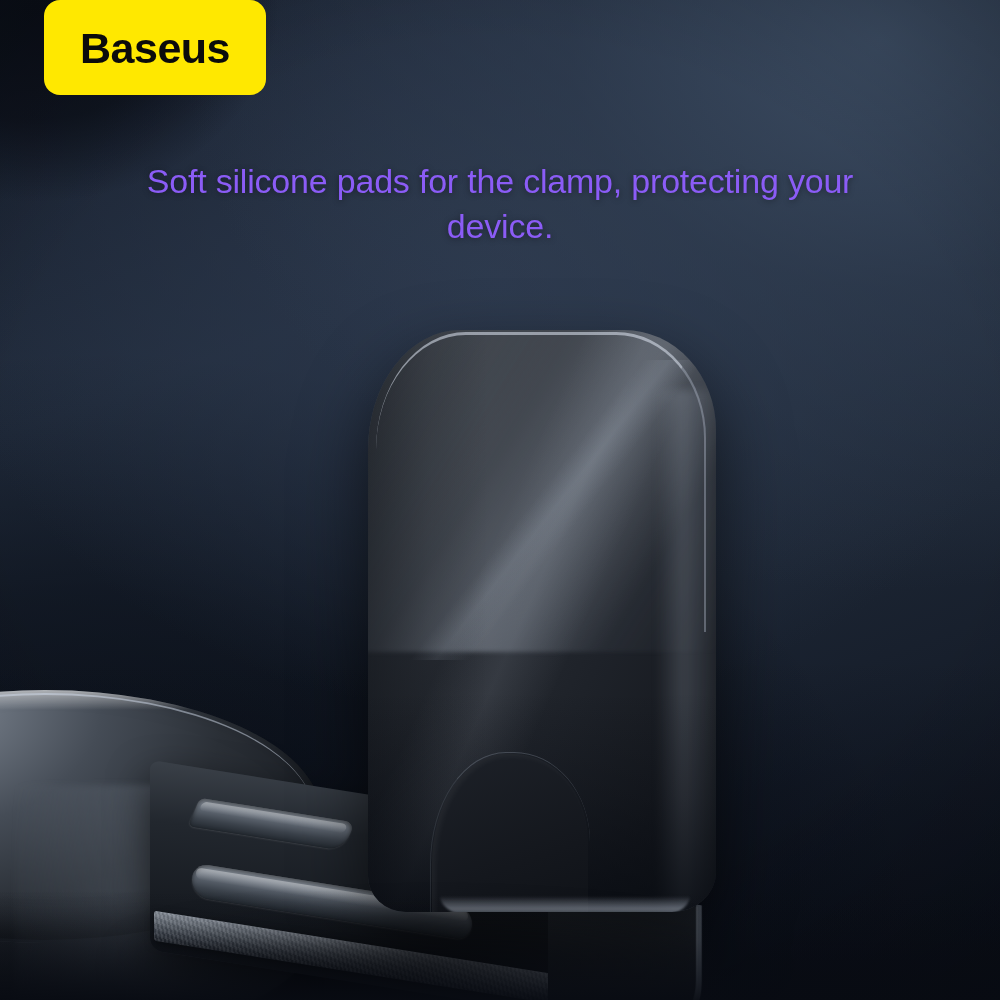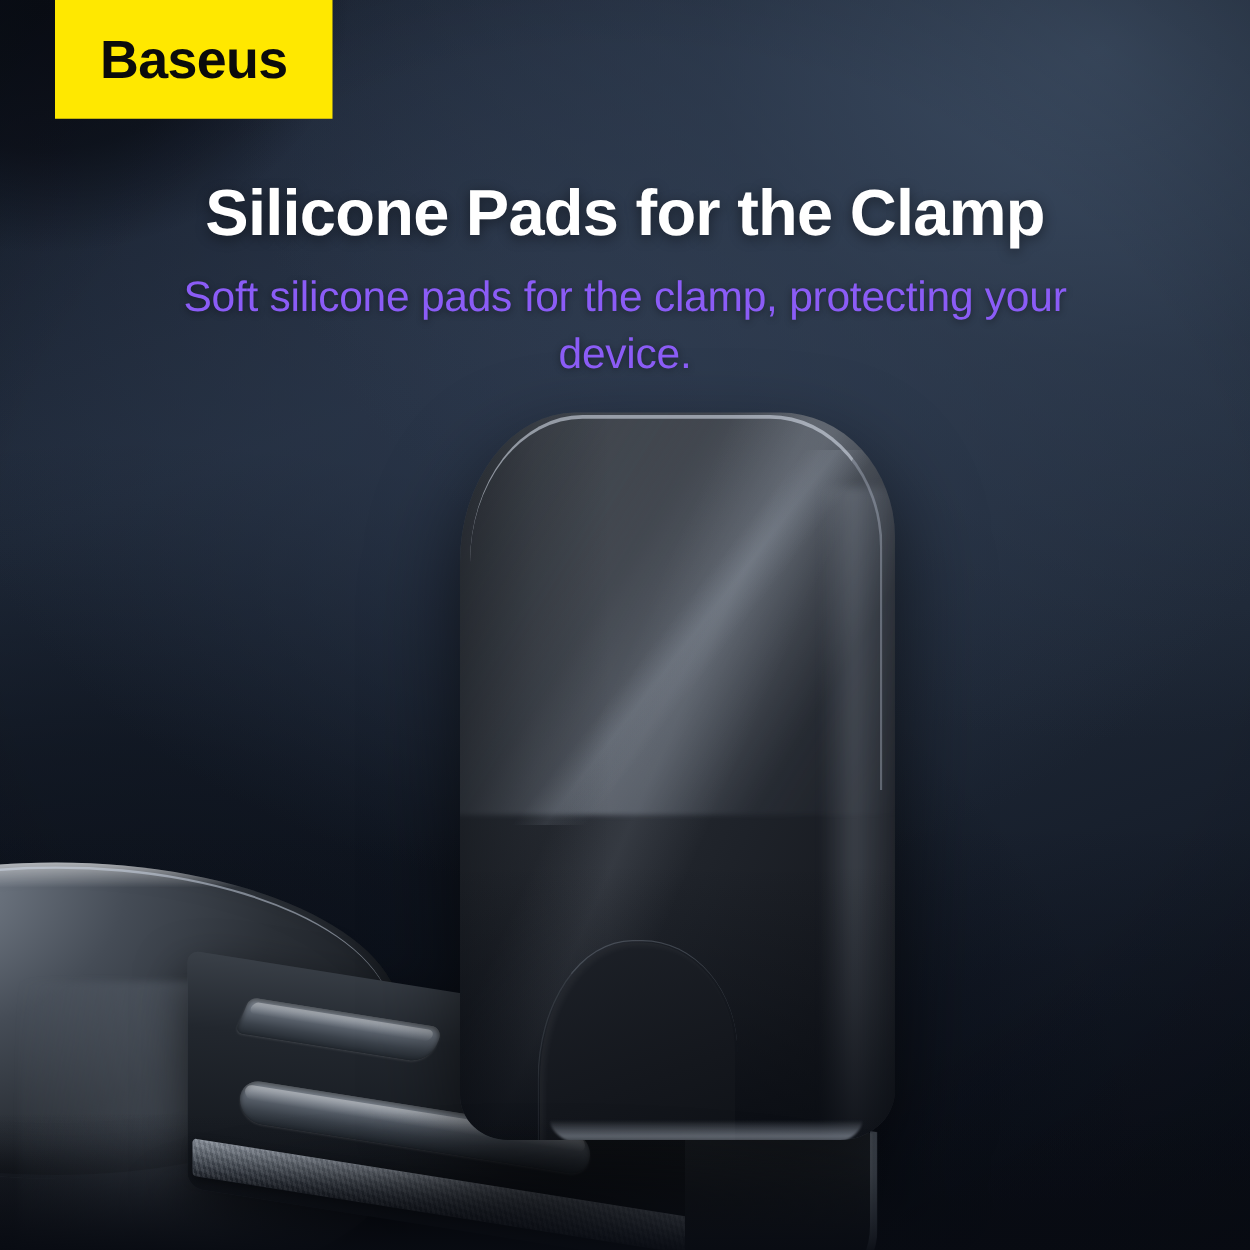--- a/index.html
+++ b/index.html
@@ -41,20 +41,21 @@
     background:linear-gradient(to top, #090d16 0%, rgba(9,13,22,0.62) 40%, rgba(9,13,22,0) 100%);
   }
 
   
   .logo{
     position:absolute; left:44px; top:0px;
     width:222px; height:95px;
     background:#FFE800;
     display:flex; align-items:center; justify-content:center;
     z-index:40;
+    border-radius:16px;
   }
   .logo-text{
     color:#0b0b0b;
     font-size:43px;
     font-weight:bold;
     letter-spacing:-0.5px;
     line-height:1;
     transform:translateY(1px);
   }
 
@@ -342,17 +343,16 @@
     <div class="floor-shadow"></div>
   </div>
 
   <div class="bottom-fade"></div>
 
   <div class="logo">
     <span class="logo-text">Baseus</span>
   </div>
 
   <div class="copy">
-    <h1 class="headline">Silicone Pads for the Clamp</h1>
     <p class="subhead">Soft silicone pads for the clamp, protecting your device.</p>
   </div>
 
 </div>
 
 </body></html>

